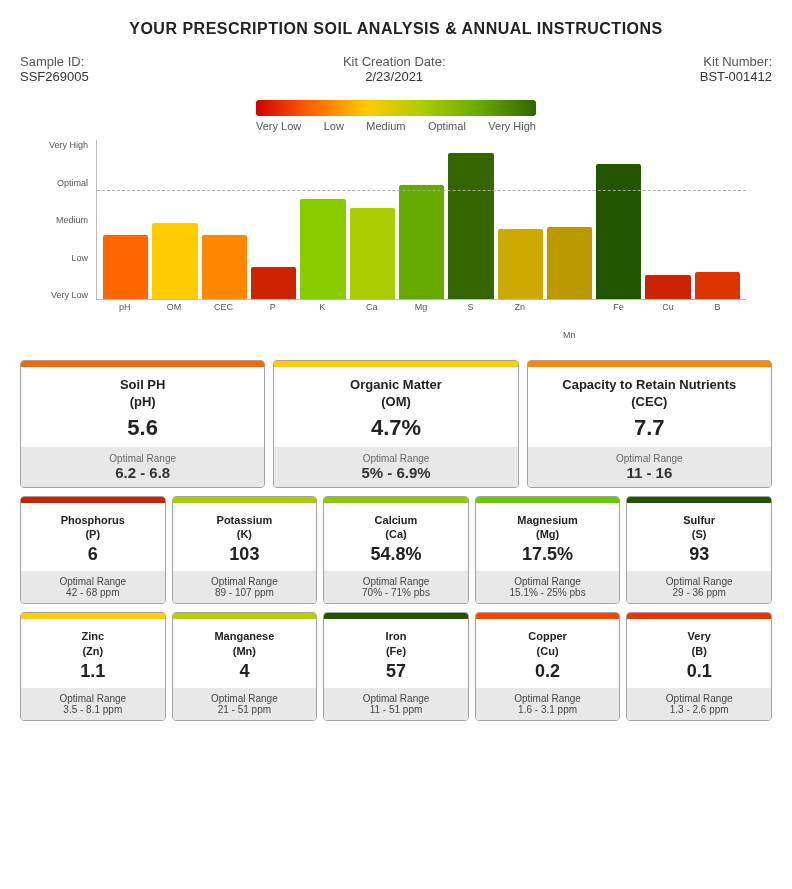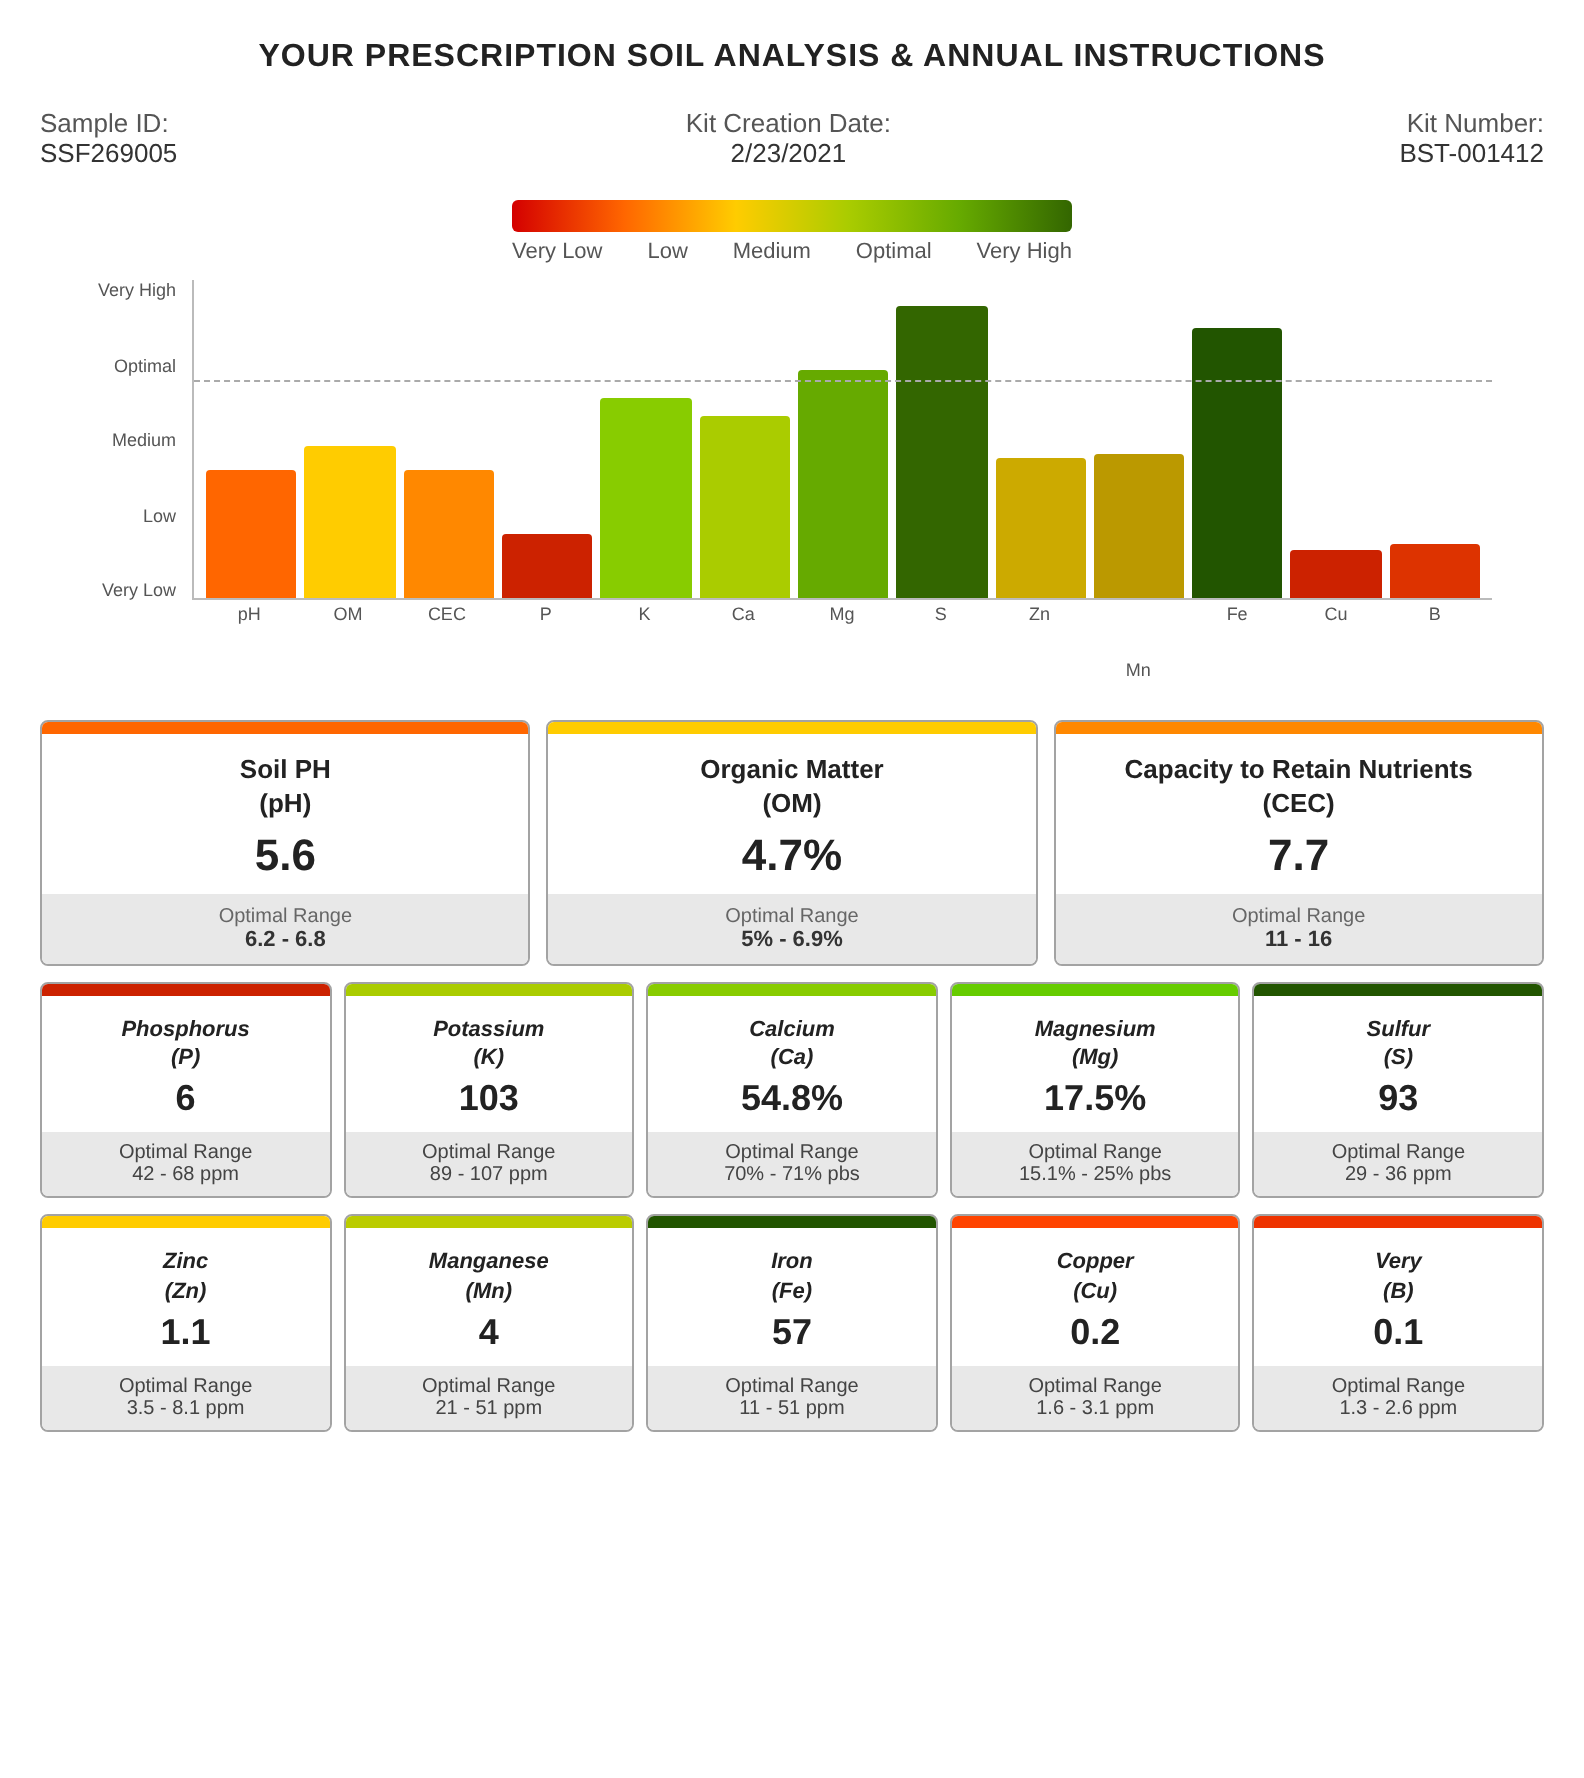--- a/index.html
+++ b/index.html
@@ -95,40 +95,39 @@
       padding: 6px 4px;
       text-align: center;
       font-size: 11px;
       color: #444;
     }
     .card-footer .footer-label {
       font-size: 10px;
       color: #666;
     }
     .card-footer .footer-range {
-      font-size: 11px;
+      font-size: 15px;
       font-weight: bold;
       color: #333;
     }
 
     
     .cards-row5 {
       display: flex;
       gap: 6px;
       margin-bottom: 8px;
     }
     .cards-row5 .card {
       flex: 1;
     }
     .card-name-small {
       font-size: 11px;
       font-weight: bold;
       color: #222;
       line-height: 1.3;
-      font-style: italic;
     }
     .card-value-small {
       font-size: 18px;
       font-weight: bold;
       color: #222;
       margin-top: 3px;
     }
     .card-footer-small {
       background: #e8e8e8;
       padding: 5px 3px;
@@ -219,21 +218,21 @@
           </div>
           <div style="flex: 1 1 0%; display: flex; align-items: flex-end; height: 100%;">
             <div style="width: 100%; height: 15%; background-color: rgb(204, 34, 0); border-radius: 2px 2px 0px 0px;"></div>
           </div>
           <div style="flex: 1 1 0%; display: flex; align-items: flex-end; height: 100%;">
             <div style="width: 100%; height: 17%; background-color: rgb(221, 51, 0); border-radius: 2px 2px 0px 0px;"></div>
           </div>
         </div>
     </div>
 
-    <div id="x-labels" style="position:absolute; left:50px; right:0; top:162px; display:flex; gap:4px; padding:0 6px;justify-content:center;">
+    <div id="x-labels" style="position:absolute; left:50px; right:0; top:162px; display:flex; gap:4px; padding:0 6px;">
     <div style="flex: 1 1 0%; font-size: 9px; color: rgb(85, 85, 85); text-align: center;">pH</div>
         <div style="flex: 1 1 0%; font-size: 9px; color: rgb(85, 85, 85); text-align: center;">OM</div>
         <div style="flex: 1 1 0%; font-size: 9px; color: rgb(85, 85, 85); text-align: center;">CEC</div>
         <div style="flex: 1 1 0%; font-size: 9px; color: rgb(85, 85, 85); text-align: center;">P</div>
         <div style="flex: 1 1 0%; font-size: 9px; color: rgb(85, 85, 85); text-align: center;">K</div>
         <div style="flex: 1 1 0%; font-size: 9px; color: rgb(85, 85, 85); text-align: center;">Ca</div>
         <div style="flex: 1 1 0%; font-size: 9px; color: rgb(85, 85, 85); text-align: center;">Mg</div>
         <div style="flex: 1 1 0%; font-size: 9px; color: rgb(85, 85, 85); text-align: center;">S</div>
         <div style="flex: 1 1 0%; font-size: 9px; color: rgb(85, 85, 85); text-align: center;">Zn</div>
         <div style="flex: 1 1 0%; font-size: 9px; color: rgb(85, 85, 85); text-align: center; margin-top: 28px;">Mn</div>

